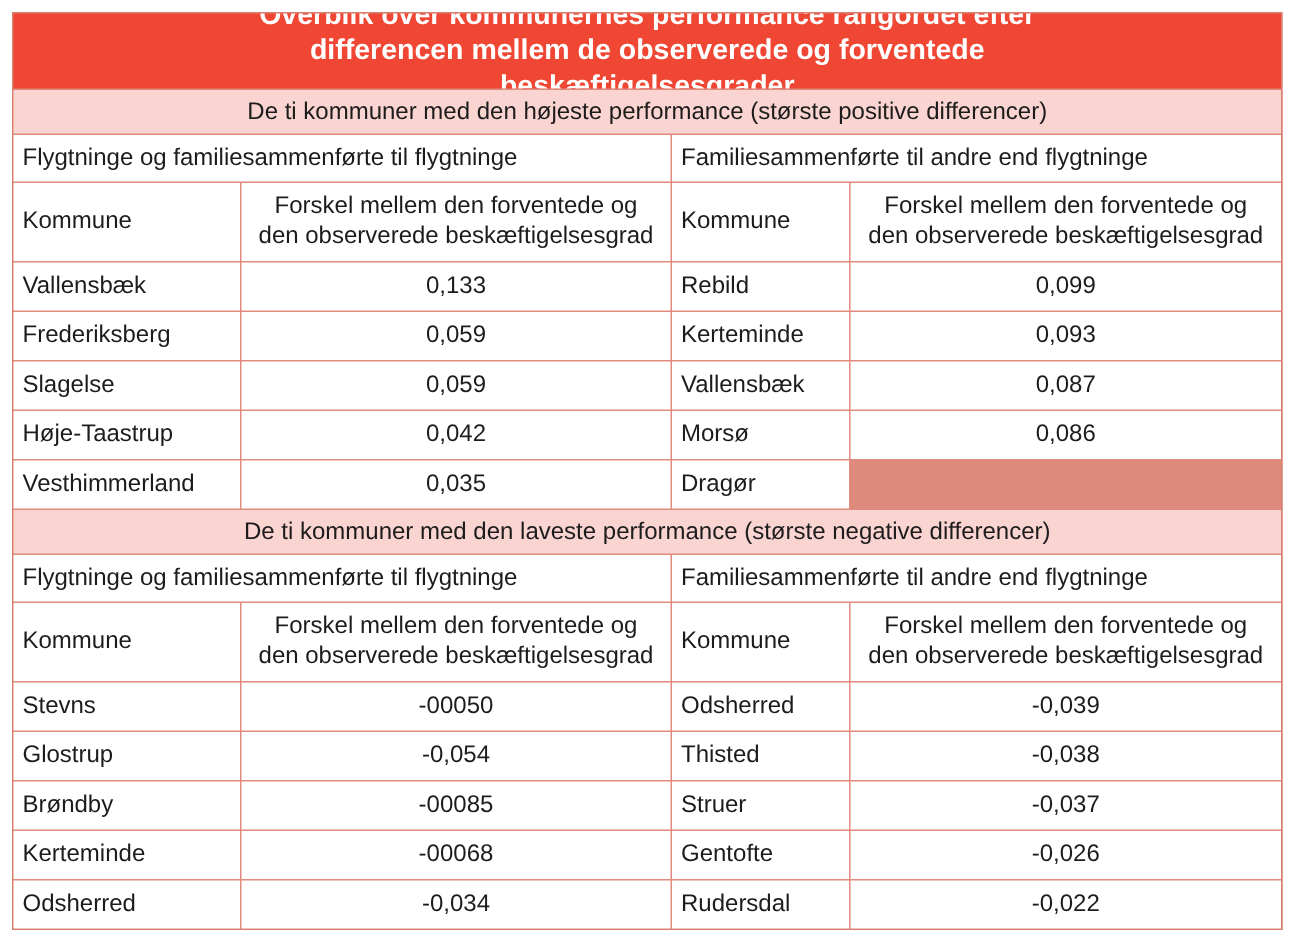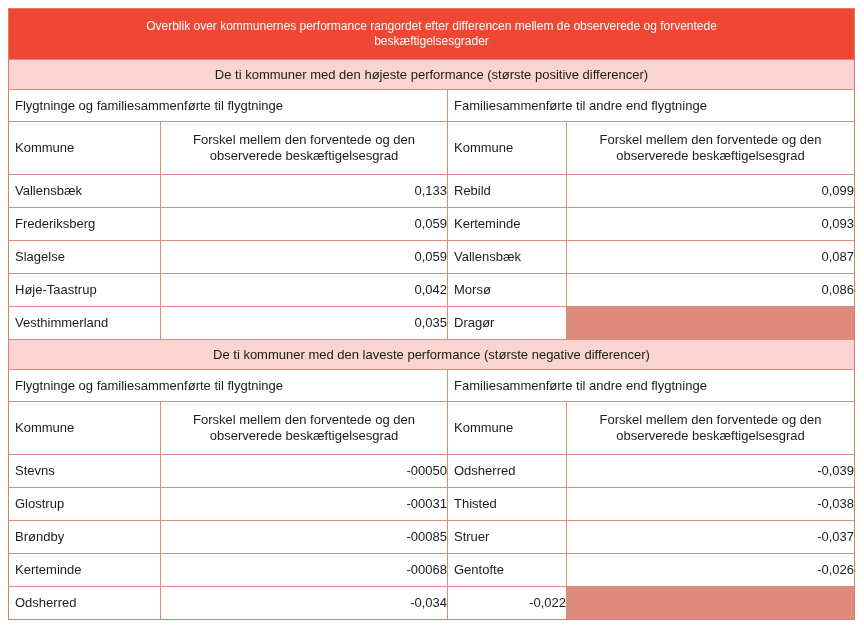--- a/index.html
+++ b/index.html
@@ -8,40 +8,40 @@
   .tbl{
     display:grid;
     grid-template-columns:151px 286px 118px 287px;
     grid-template-rows:50px 29px 31px 52px repeat(5,32px) 29px 31px 52px repeat(5,32px);
     gap:1px;
     background:#de8a7c;            
     border:1px solid #d7callback;
     border:1px solid #d77f6f;
     width:max-content;
   }
-  .cell{background:#ffffff;display:flex;align-items:center;font-size:13px;line-height:1.22;overflow:hidden;}
+  .cell{background:#ffffff;display:flex;align-items:center;font-size:16px;line-height:1.22;overflow:hidden;}
   .c-title{
     grid-column:1 / -1;
     background:#f04634;
     color:#ffffff;
-    font-weight:normal;
-    font-size:12px;
+    font-weight:bold;
+    font-size:19px;
     justify-content:center;
     text-align:center;
   }
   .c-title span{max-width:572px;display:block;}
   .c-band{
     grid-column:1 / -1;
     background:#f9d4d1;
     justify-content:center;
     text-align:center;
   }
   .c-group{grid-column:span 2;padding-left:6px;}
   .c-left{padding-left:6px;}
-  .c-center{justify-content:flex-end;text-align:center;}
+  .c-center{justify-content:center;text-align:center;}
   .c-colhead span{max-width:265px;display:block;margin:0 auto;}
 </style>
 </head>
 <body>
 
 <div class="page">
   <div class="tbl">
 
     <div class="cell c-title">
         <span>Overblik over kommunernes performance rangordet efter differencen mellem de observerede og forventede beskæftigelsesgrader</span>
@@ -98,32 +98,33 @@
     <div class="cell c-center c-colhead">
         <span>Forskel mellem den forventede og den observerede beskæftigelsesgrad</span>
       </div>
 
     <div class="cell c-left">Stevns</div>
     <div class="cell c-center">-00050</div>
     <div class="cell c-left">Odsherred</div>
     <div class="cell c-center">-0,039</div>
 
     <div class="cell c-left">Glostrup</div>
-    <div class="cell c-center">-00031</div>
+    <div class="cell c-center">-0,054</div>
     <div class="cell c-left">Thisted</div>
     <div class="cell c-center">-0,038</div>
 
     <div class="cell c-left">Brøndby</div>
     <div class="cell c-center">-00085</div>
     <div class="cell c-left">Struer</div>
     <div class="cell c-center">-0,037</div>
 
     <div class="cell c-left">Kerteminde</div>
     <div class="cell c-center">-00068</div>
     <div class="cell c-left">Gentofte</div>
     <div class="cell c-center">-0,026</div>
 
     <div class="cell c-left">Odsherred</div>
     <div class="cell c-center">-0,034</div>
+    <div class="cell c-left">Rudersdal</div>
     <div class="cell c-center">-0,022</div>
 
   </div>
 </div>
 
 </body></html>

